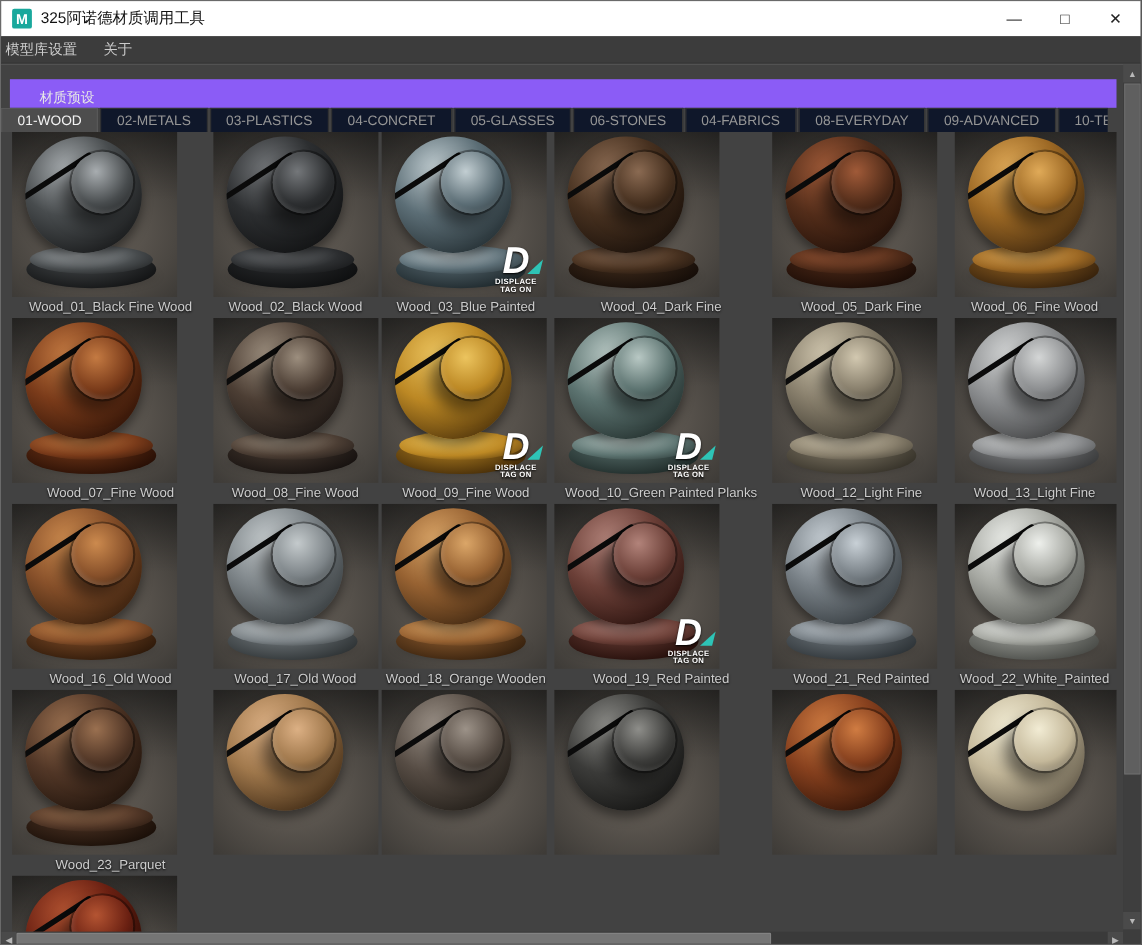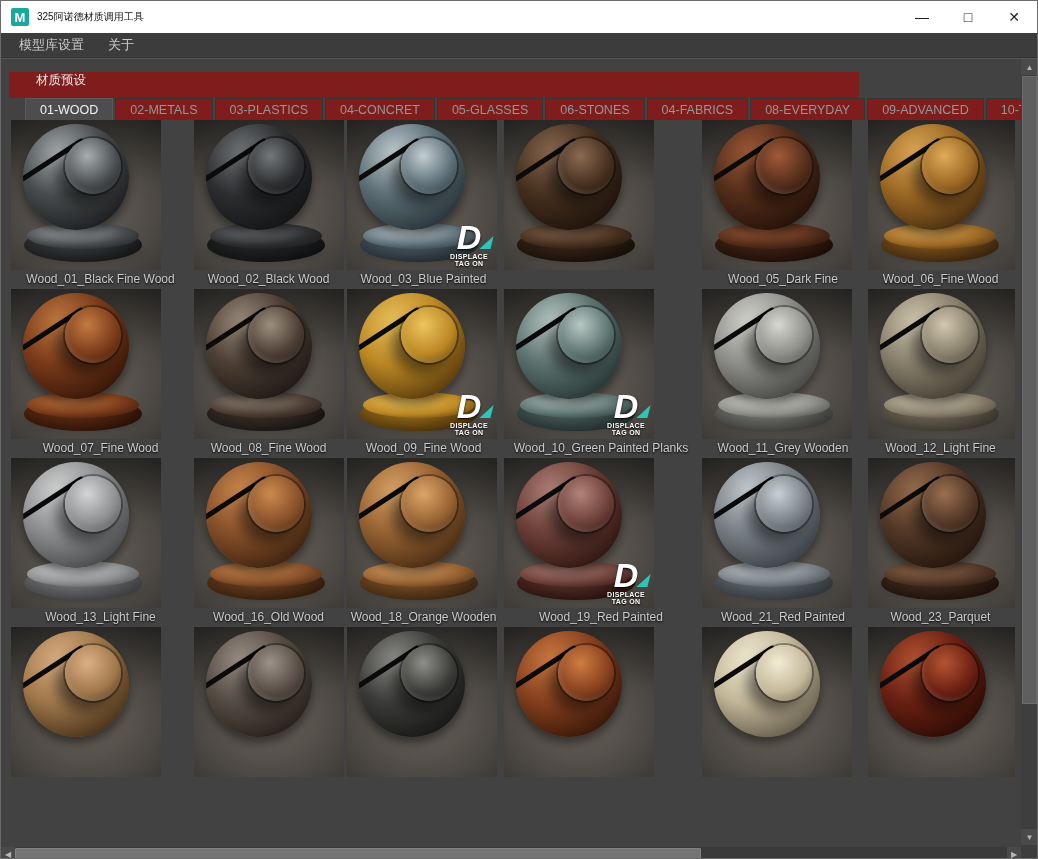--- a/index.html
+++ b/index.html
@@ -8,43 +8,43 @@
 
   .window { position:relative; width:1038px; height:859px; background:#434343;
             border:1px solid #6a6a6a; overflow:hidden; }
 
   
   .titlebar { position:absolute; left:0; top:0; width:100%; height:32px;
               background:#ffffff; display:flex; align-items:center; }
   .app-icon { width:18px; height:18px; margin:0 8px 0 10px; background:#19a89c;
               border-radius:2px; color:#ffffff; font-weight:bold; font-size:13px;
               display:flex; align-items:center; justify-content:center; }
-  .title-text { font-size:10px; color:#111111; }
+  .title-text { font-size:14px; color:#111111; }
   .win-controls { margin-left:auto; display:flex; height:100%; }
   .win-btn { width:46px; height:100%; display:flex; align-items:center; justify-content:center;
              font-size:14px; color:#222; cursor:default; }
 
   
   .menubar { position:absolute; left:0; top:32px; width:100%; height:25px;
              background:#3c3c3c; display:flex; align-items:center; border-bottom:1px solid #333; }
   .menu-item { color:#cccccc; font-size:13px; padding:0 12px; height:100%;
                display:flex; align-items:center; }
-  .menu-item:first-child { padding-left:18px; }
+  .menu-item:first-child { padding-left:4px; }
 
   
   .content { position:absolute; left:0; top:57px; width:100%; bottom:0; background:#424242;
              border-top:1px solid #555; }
-  .blackbar { position:absolute; left:8px; top:13px; width:850px; height:26px;
-              background:#7f1d1d; display:flex; align-items:flex-start; }
+  .blackbar { position:absolute; left:8px; top:13px; width:1006px; height:26px;
+              background:#8b5cf6; display:flex; align-items:flex-end; }
   .blackbar-label { color:#e6e6e6; font-size:12.5px; margin-left:27px; }
 
-  .tabbar { position:absolute; left:24px; top:39px; width:1006px; height:22px;
+  .tabbar { position:absolute; left:0; top:39px; width:1006px; height:22px;
             display:flex; gap:2px; overflow:hidden; }
   .tab { height:22px; padding:0 14px; display:flex; align-items:center;
-         background:#7f1d1d; color:#969696; font-size:12.5px; white-space:nowrap;
+         background:#0f172a; color:#969696; font-size:12.5px; white-space:nowrap;
          border:1px solid #353535; border-bottom:none; }
   .tab.active { background:#4d4d4d; color:#f2f2f2; border-color:#5a5a5a; }
 
   
   .viewport { position:absolute; left:8px; top:61px; width:1006px; height:727px; overflow:hidden; }
   .grid { display:grid; grid-template-columns:183px 153px 157px 198px 166px 149px; }
   .cell { height:169px; overflow:hidden; }
   .thumb { position:relative; width:150px; height:150px; margin-left:2px; overflow:hidden;
            background:
              linear-gradient(rgba(0,0,0,.28), rgba(0,0,0,0) 42%),
@@ -206,20 +206,21 @@
     <div class="thumb" style="--cl: #8a6a52; --cm: #46301f; --cd: #150d08;">
       <div class="ball-shadow"></div>
       <div class="base-side"></div>
       <div class="base-top"></div>
       <div class="sphere">
         <div class="slit"></div>
         <div class="core"></div>
       </div>
 
     </div>
+    <div class="label">Wood_04_Dark Fine</div>
   </div>
           <div class="cell">
     <div class="thumb" style="--cl: #a05a38; --cm: #532d1a; --cd: #1b0c06;">
       <div class="ball-shadow"></div>
       <div class="base-side"></div>
       <div class="base-top"></div>
       <div class="sphere">
         <div class="slit"></div>
         <div class="core"></div>
       </div>
@@ -294,33 +295,20 @@
       </div>
       <div class="badge" style="--teal: #2ec4b6;">
         <div class="badge-d">D</div>
         <div class="badge-t1">DISPLACE</div>
         <div class="badge-t2">TAG ON</div>
       </div>
     </div>
     <div class="label">Wood_10_Green Painted Planks</div>
   </div>
           <div class="cell">
-    <div class="thumb" style="--cl: #d8d8d2; --cm: #8e8e8a; --cd: #383836;">
-      <div class="ball-shadow"></div>
-      <div class="base-side"></div>
-      <div class="base-top"></div>
-      <div class="sphere">
-        <div class="slit"></div>
-        <div class="core"></div>
-      </div>
-
-    </div>
-    <div class="label">Wood_11_Grey Wooden</div>
-  </div>
-          <div class="cell">
     <div class="thumb" style="--cl: #d2c8b0; --cm: #887f6c; --cd: #37332a;">
       <div class="ball-shadow"></div>
       <div class="base-side"></div>
       <div class="base-top"></div>
       <div class="sphere">
         <div class="slit"></div>
         <div class="core"></div>
       </div>
 
     </div>
@@ -344,20 +332,33 @@
       <div class="ball-shadow"></div>
       <div class="base-side"></div>
       <div class="base-top"></div>
       <div class="sphere">
         <div class="slit"></div>
         <div class="core"></div>
       </div>
 
     </div>
     <div class="label">Wood_16_Old Wood</div>
+  </div>
+          <div class="cell">
+    <div class="thumb" style="--cl: #c4cacc; --cm: #7d8488; --cd: #2f3436;">
+      <div class="ball-shadow"></div>
+      <div class="base-side"></div>
+      <div class="base-top"></div>
+      <div class="sphere">
+        <div class="slit"></div>
+        <div class="core"></div>
+      </div>
+
+    </div>
+    <div class="label">Wood_17_Old Wood</div>
   </div>
           <div class="cell">
     <div class="thumb" style="--cl: #dba668; --cm: #976232; --cd: #38220e;">
       <div class="ball-shadow"></div>
       <div class="base-side"></div>
       <div class="base-top"></div>
       <div class="sphere">
         <div class="slit"></div>
         <div class="core"></div>
       </div>
@@ -389,20 +390,33 @@
       <div class="base-top"></div>
       <div class="sphere">
         <div class="slit"></div>
         <div class="core"></div>
       </div>
 
     </div>
     <div class="label">Wood_21_Red Painted</div>
   </div>
           <div class="cell">
+    <div class="thumb" style="--cl: #eef0ec; --cm: #a6a8a2; --cd: #4a4c48;">
+      <div class="ball-shadow"></div>
+      <div class="base-side"></div>
+      <div class="base-top"></div>
+      <div class="sphere">
+        <div class="slit"></div>
+        <div class="core"></div>
+      </div>
+
+    </div>
+    <div class="label">Wood_22_White_Painted</div>
+  </div>
+          <div class="cell">
     <div class="thumb" style="--cl: #9a7050; --cm: #523727; --cd: #1a0f08;">
       <div class="ball-shadow"></div>
       <div class="base-side"></div>
       <div class="base-top"></div>
       <div class="sphere">
         <div class="slit"></div>
         <div class="core"></div>
       </div>
 
     </div>

